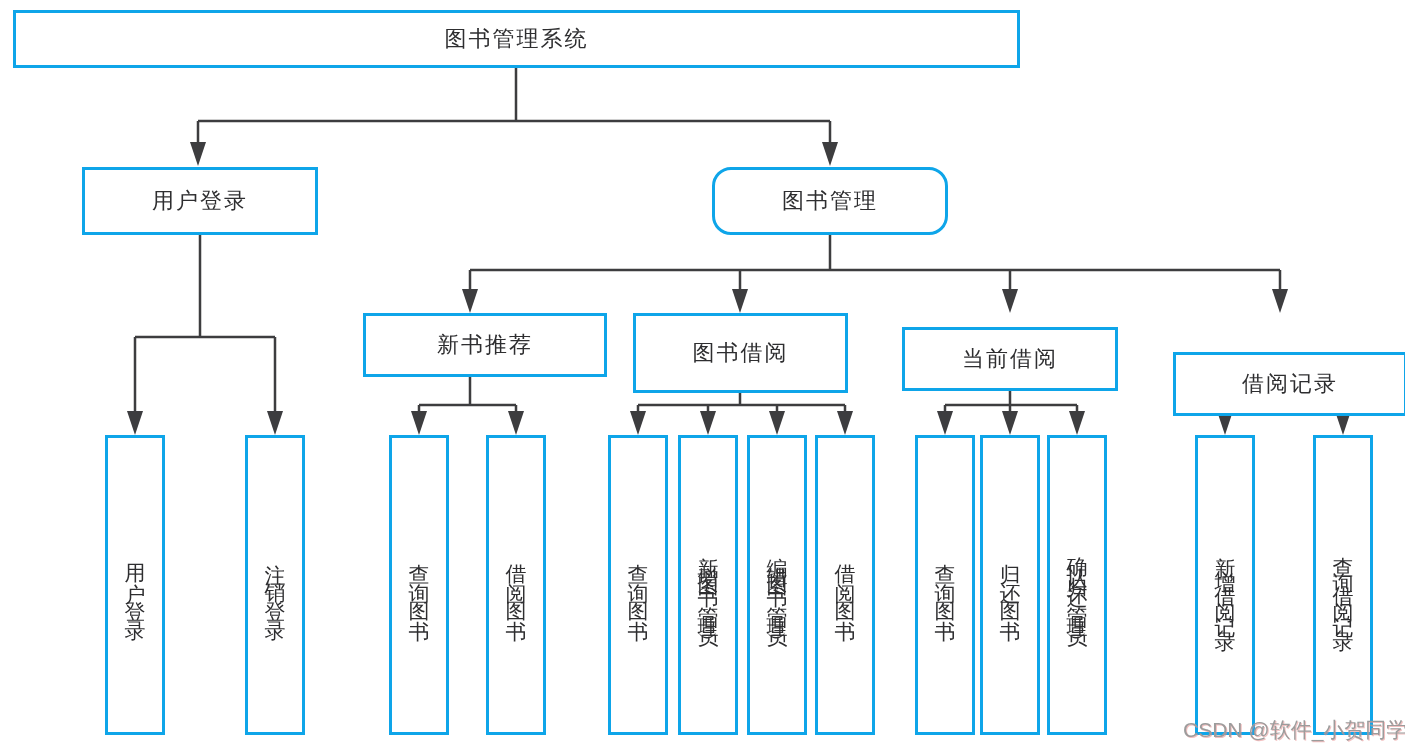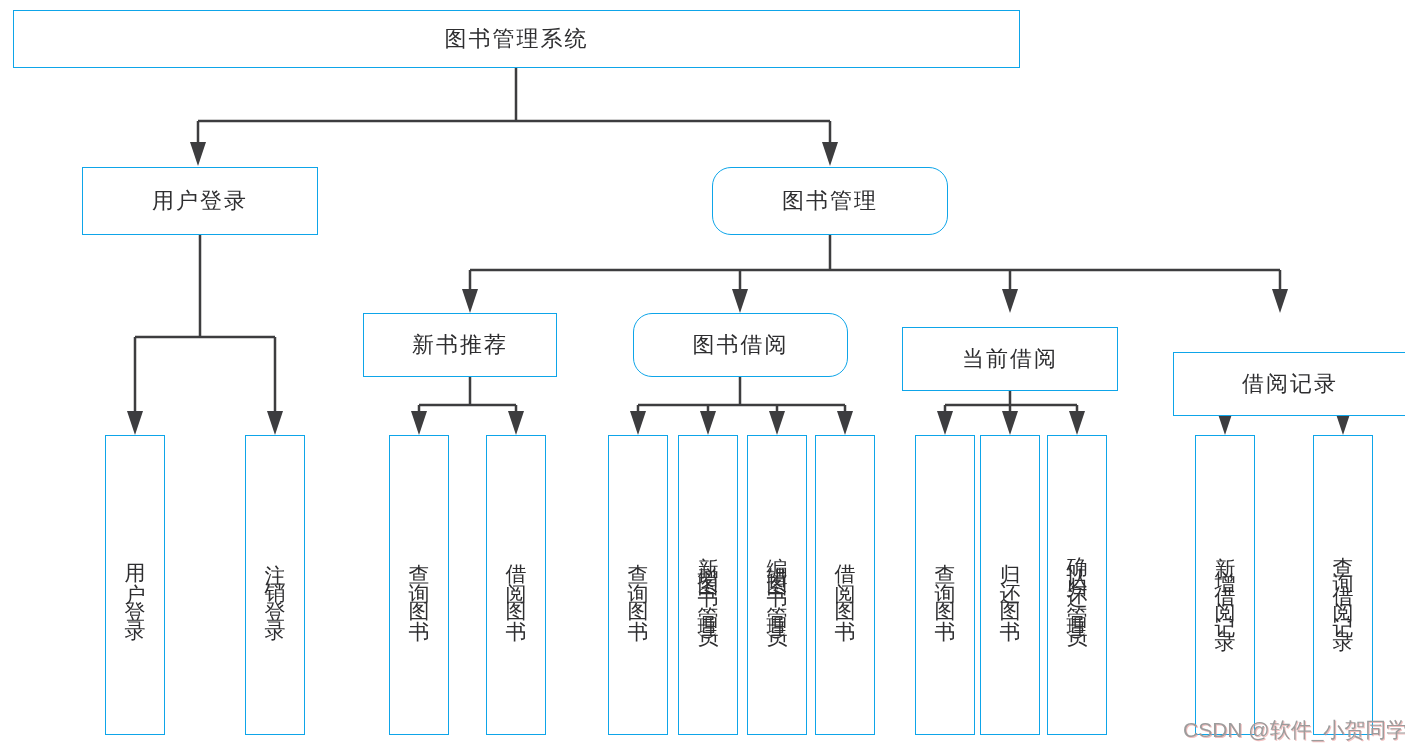--- a/index.html
+++ b/index.html
@@ -12,21 +12,21 @@
     overflow: hidden;
   }
   #connectors {
     position: absolute;
     left: 0; top: 0;
     width: 1405px; height: 747px;
   }
   .box {
     position: absolute;
     box-sizing: border-box;
-    border: 1px solid #0ea5e9;
+    border: 3px solid #0ea5e9;
     background: #ffffff;
     display: flex;
     align-items: center;
     justify-content: center;
     color: #2e2e30;
     font-size: 22px;
     letter-spacing: 2px;
     text-align: center;
   }
   .leaf {
@@ -99,22 +99,22 @@
     <path class="connector-line" d="M1280 377 V405 M1225 405 H1343 M1225 405 V413 M1343 405 V413"></path>
     <polygon class="arrowhead" points="1217,411 1233,411 1225,435"></polygon>
     <polygon class="arrowhead" points="1335,411 1351,411 1343,435"></polygon>
   </svg>
 
   <div class="box" style="left:13px; top:10px; width:1007px; height:58px;">图书管理系统</div>
 
   <div class="box" style="left:82px; top:167px; width:236px; height:68px;">用户登录</div>
   <div class="box" style="left:712px; top:167px; width:236px; height:68px;border-radius:19px;">图书管理</div>
 
-  <div class="box" style="left:363px; top:313px; width:194px; height:64px;">新书推荐</div>
-  <div class="box" style="left:633px; top:313px; width:215px; height:64px;border-radius:19px;">图书借阅</div>
+  <div class="box" style="left:363px; top:313px; width:244px; height:64px;">新书推荐</div>
+  <div class="box" style="left:633px; top:313px; width:215px; height:80px;">图书借阅</div>
   <div class="box" style="left:902px; top:327px; width:216px; height:64px;">当前借阅</div>
   <div class="box" style="left:1173px; top:313px; width:234px; height:64px;margin-top:39px;">借阅记录</div>
 
   <div class="box leaf ls4" style="left:105px; top:435px; width:60px; height:300px;">
     <span>用户登录</span>
   </div>
   <div class="box leaf ls4" style="left:245px; top:435px; width:60px; height:300px;">
     <span>注销登录</span>
   </div>
 

